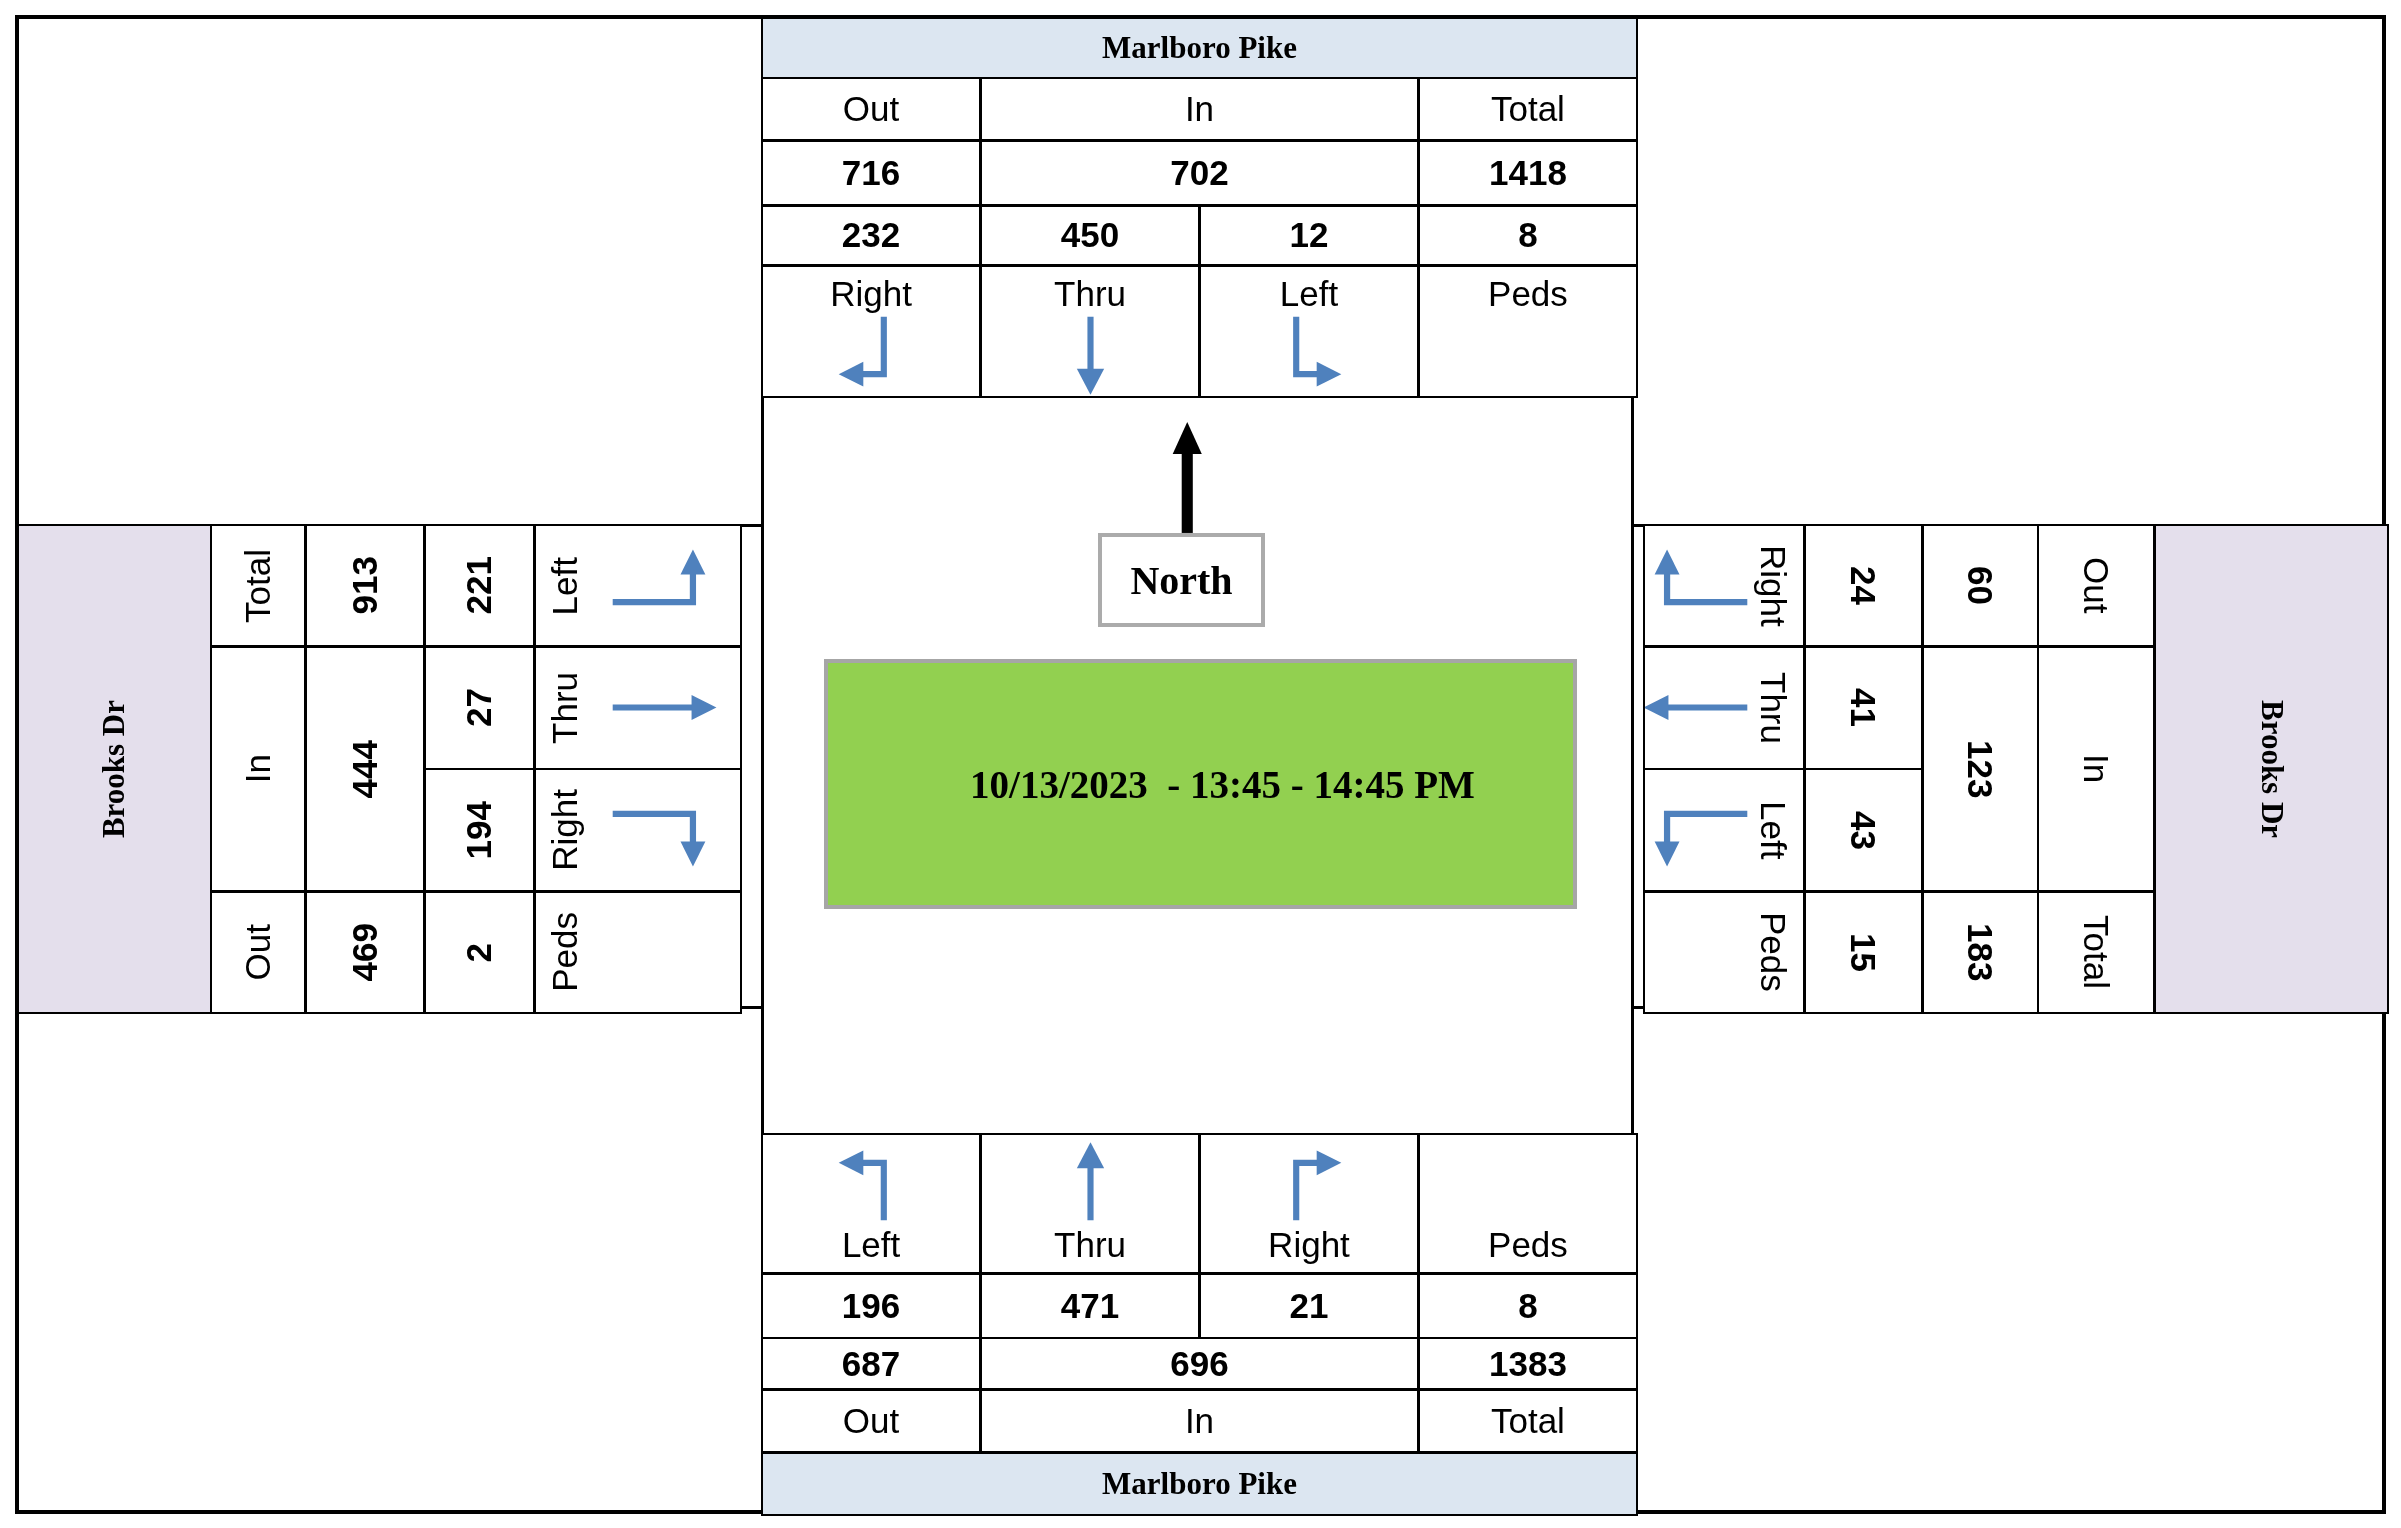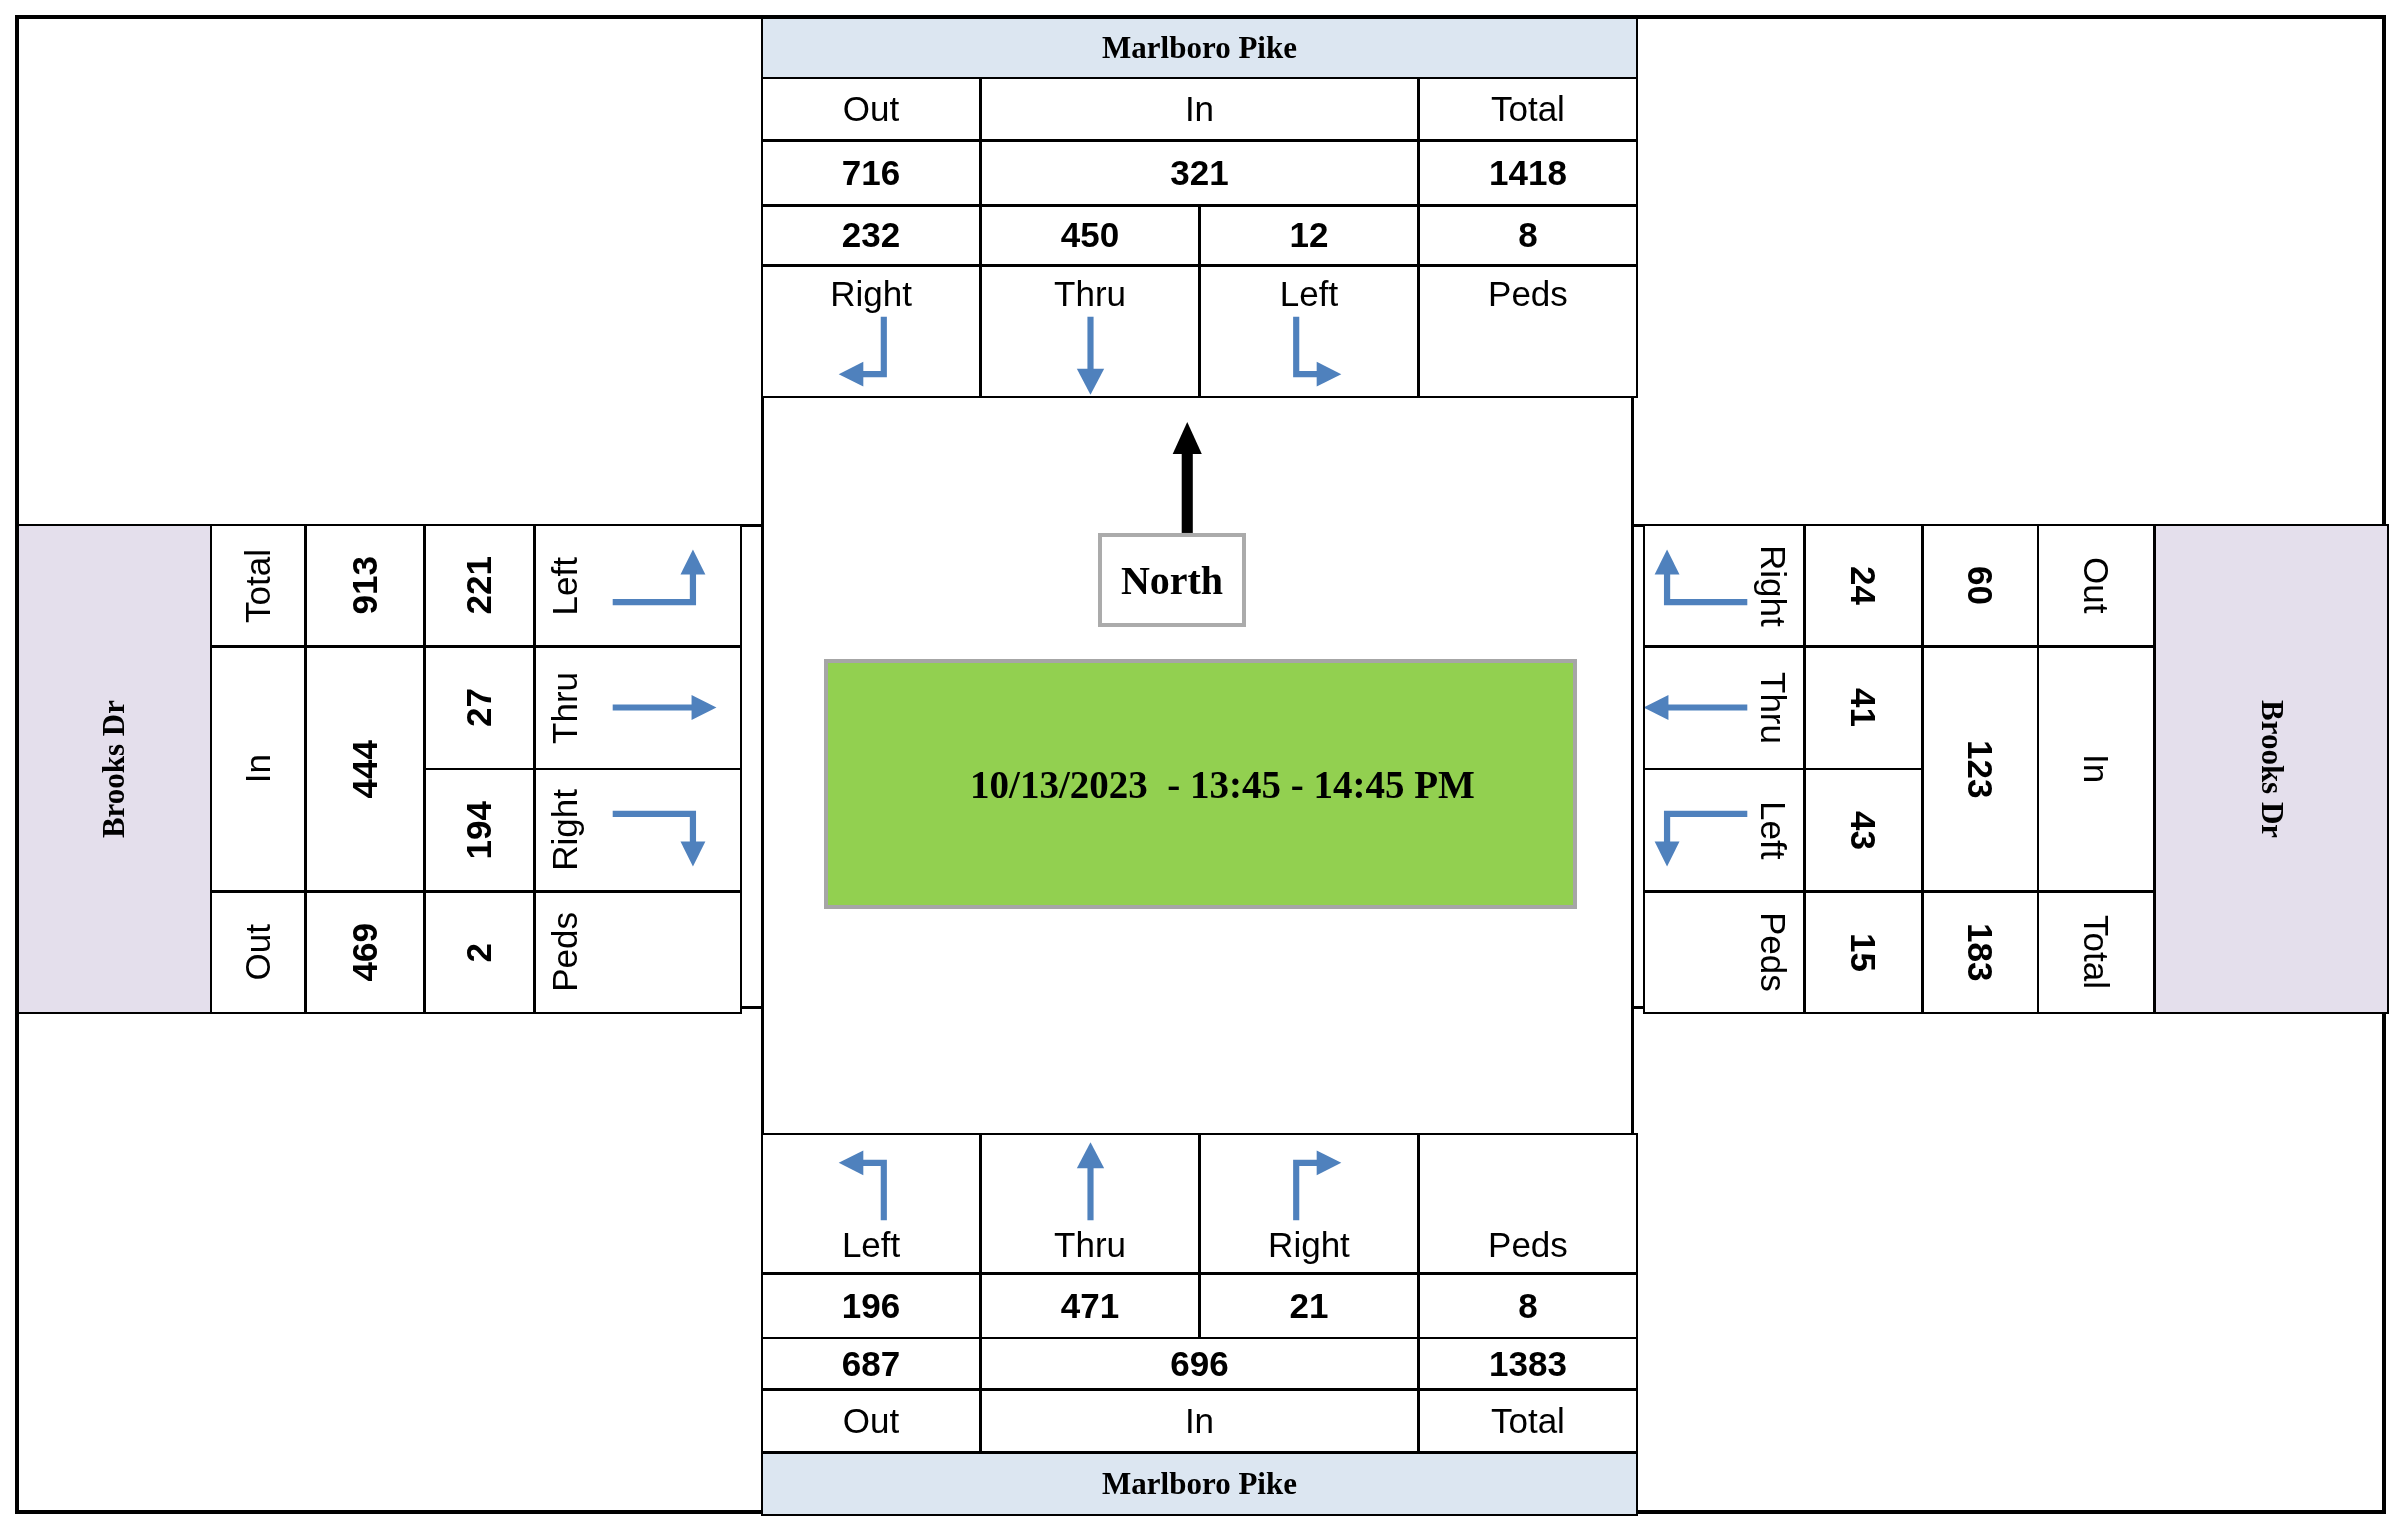--- a/index.html
+++ b/index.html
@@ -39,21 +39,21 @@
   .move-h-l .arrowbox{flex:1; display:flex; align-items:center; justify-content:center;}
   .move-h-r{flex-direction:row; justify-content:flex-end; padding-right:9.7px;}
   .move-h-r .arrowbox{flex:1; display:flex; align-items:center; justify-content:center;}
   .arrow-svg{display:block;}
   .arrow-svg path{stroke:#4F81BD; stroke-width:9; fill:none;}
   .arrow-svg polygon{fill:#4F81BD;}
   
   .line{position:absolute; background:#000;}
   
   .north-box{
-    position:absolute; left:1098px; top:533px; width:148px; height:94px;
+    position:absolute; left:1098px; top:533px; width:167px; height:94px;
     background:#fff; border:4.2px solid #ABABAB; box-sizing:border-box;
     display:flex; align-items:center; justify-content:center;
     font-family:"Liberation Serif", serif; font-weight:bold; font-size:40px;
   }
   .north-arrow{position:absolute; left:1172px; top:422px;}
   .title-box{
     position:absolute; left:824px; top:659px; width:753px; height:250px;
     background:#92D050; border:4.2px solid #A6A6A6; box-sizing:border-box;
     display:flex; flex-direction:column; align-items:center; justify-content:space-evenly;
     font-family:"Liberation Serif", serif; font-weight:bold; font-size:39px;
@@ -75,21 +75,21 @@
   <div class="line" style="left:1631px; top:1006px; width:753px; height:2.8px;"></div>
 
   <div class="tbl" style="left:761px; top:16.6px; width:873px; height:377px; grid-template-columns:repeat(4,1fr); grid-template-rows:58px 60px 62px 57px 1fr;">
     <div class="cell blue-bg road-name" style="grid-area:1/1/2/5">
       <span>Marlboro Pike</span>
     </div>
     <div class="cell lbl" style="grid-area:2/1">Out</div>
     <div class="cell lbl" style="grid-area:2/2/3/4">In</div>
     <div class="cell lbl" style="grid-area:2/4">Total</div>
     <div class="cell num" style="grid-area:3/1">716</div>
-    <div class="cell num" style="grid-area:3/2/4/4">321</div>
+    <div class="cell num" style="grid-area:3/2/4/4">702</div>
     <div class="cell num" style="grid-area:3/4">1418</div>
     <div class="cell num" style="grid-area:4/1">232</div>
     <div class="cell num" style="grid-area:4/2">450</div>
     <div class="cell num" style="grid-area:4/3">12</div>
     <div class="cell num" style="grid-area:4/4">8</div>
     <div class="cell move-v" style="grid-area:5/1">
       <span class="lbl">Right</span>
       <span class="arrowbox">
         <svg class="arrow-svg" width="83" height="82" viewBox="0 0 120 120">
             <path d="M78 4 V88 H44"></path>

